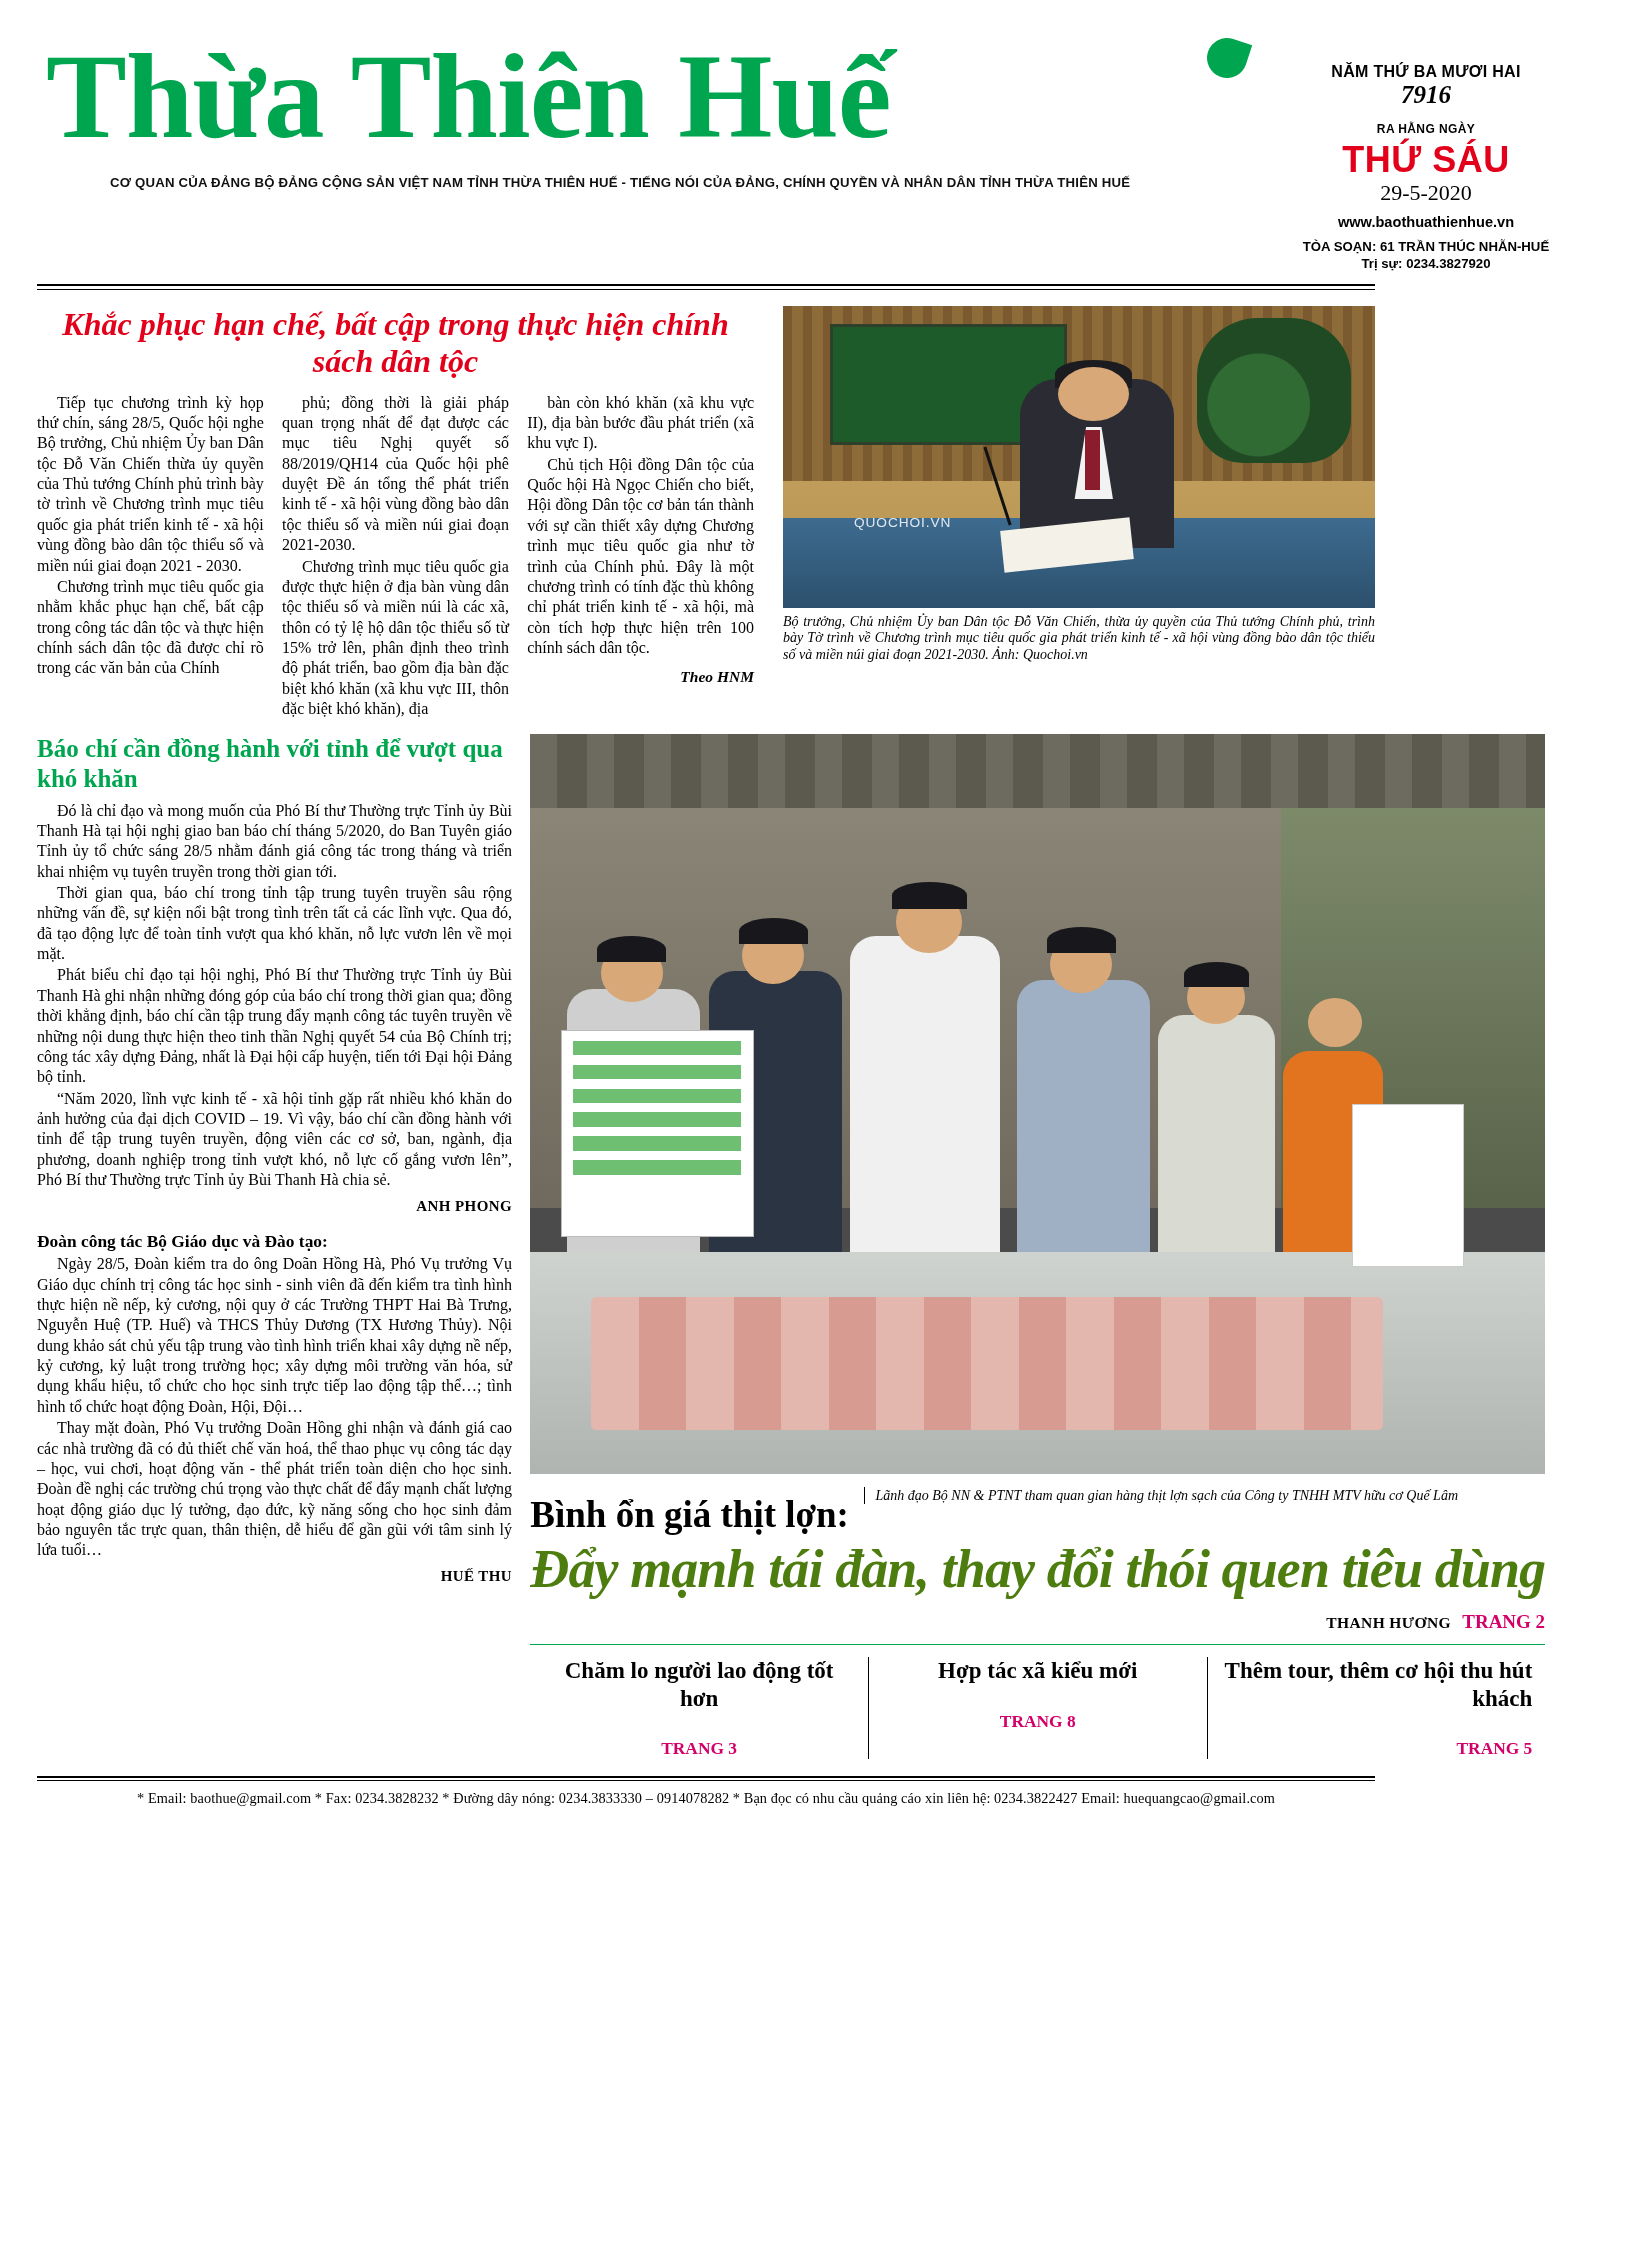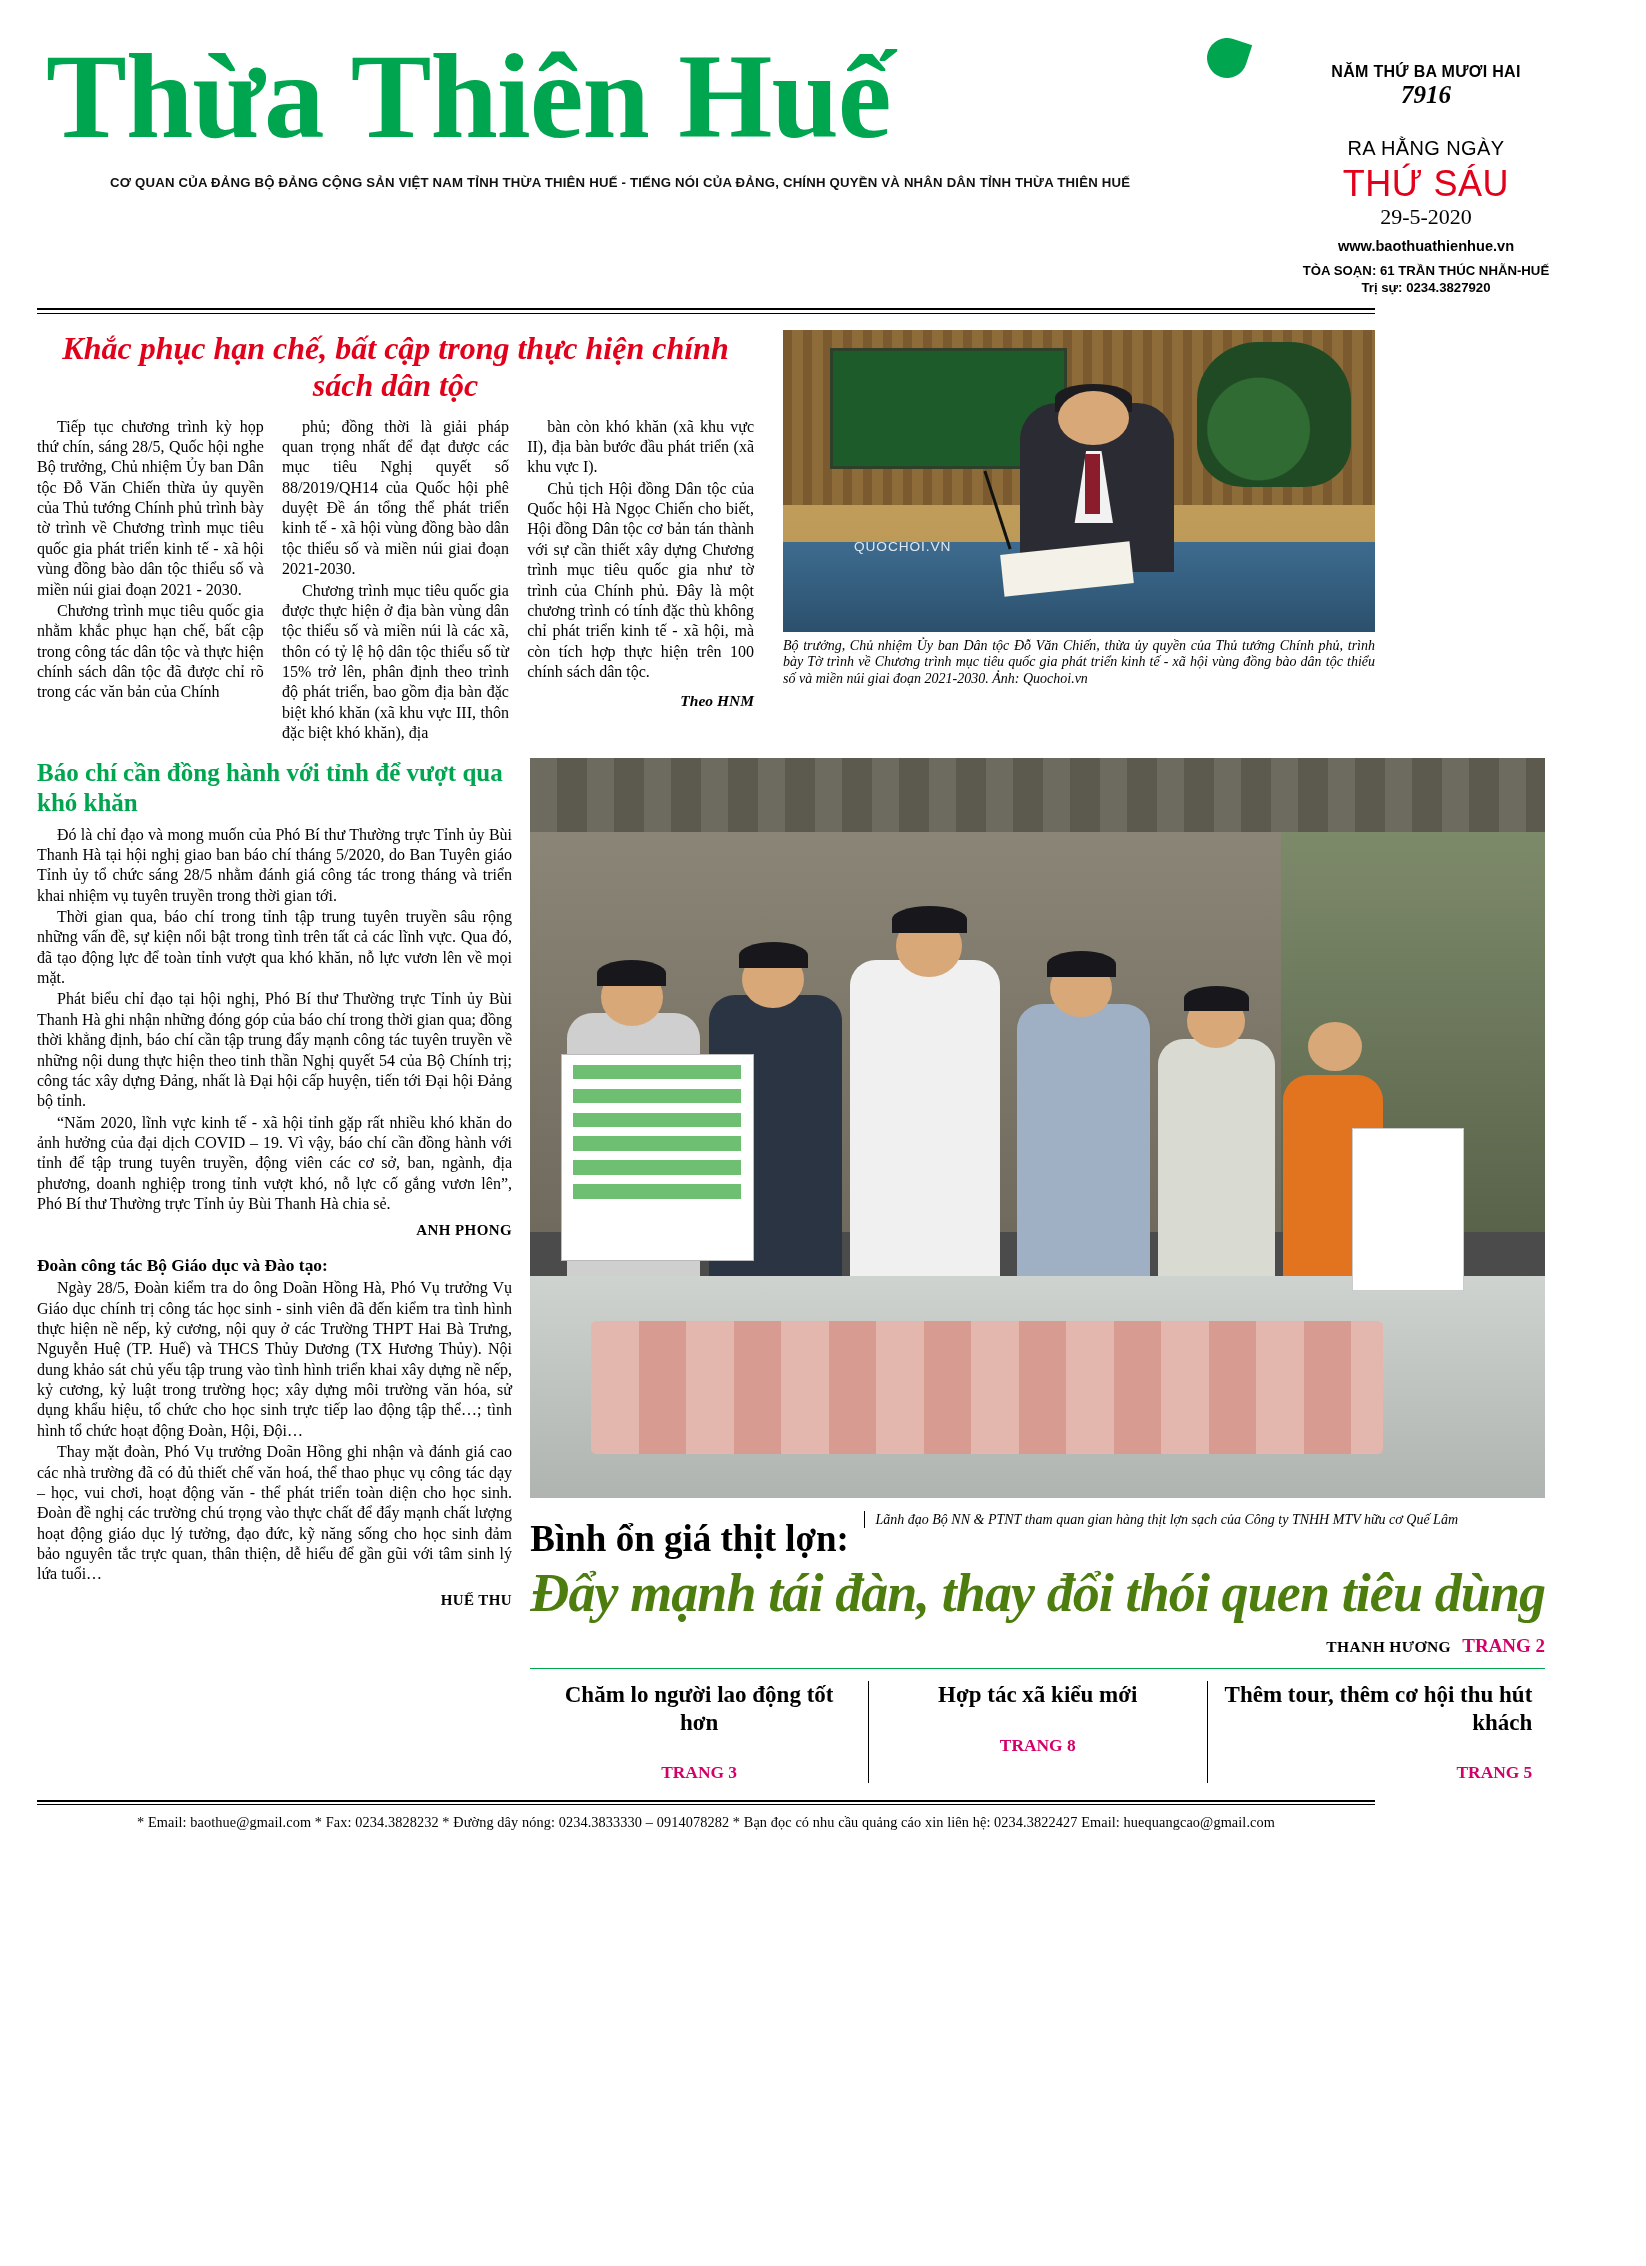--- a/index.html
+++ b/index.html
@@ -42,24 +42,24 @@
   }
   .mast-right .year { font-size:16px; font-weight:bold; letter-spacing:0.3px; }
   .mast-right .issue {
     font-family:"Liberation Serif", serif;
     font-style:italic;
     font-weight:bold;
     font-size:25px;
     line-height:1.1;
     margin-top:0.9px;
   }
-  .mast-right .daily { font-size:20px; font-weight:normal; margin-top:28px; letter-spacing:0.4px;}
+  .mast-right .daily { font-size:12px; font-weight:bold; margin-top:13px; letter-spacing:0.4px;}
   .mast-right .weekday {
     color:#e2001a;
-    font-weight:normal;
+    font-weight:bold;
     font-size:36px;
     line-height:1.05;
     margin-top:5.5px;
     letter-spacing:0.5px;
   }
   .mast-right .date { font-size:22px; margin-top:0.9px; font-family:"Liberation Serif", serif;}
   .mast-right .web { font-size:14.6px; font-weight:bold; margin-top:8.2px; }
   .mast-right .office { font-size:13.2px; font-weight:bold; margin-top:9.1px; }
   .mast-right .phone { font-size:13.2px; font-weight:bold; margin-top:1.8px; }
   .leaf {

